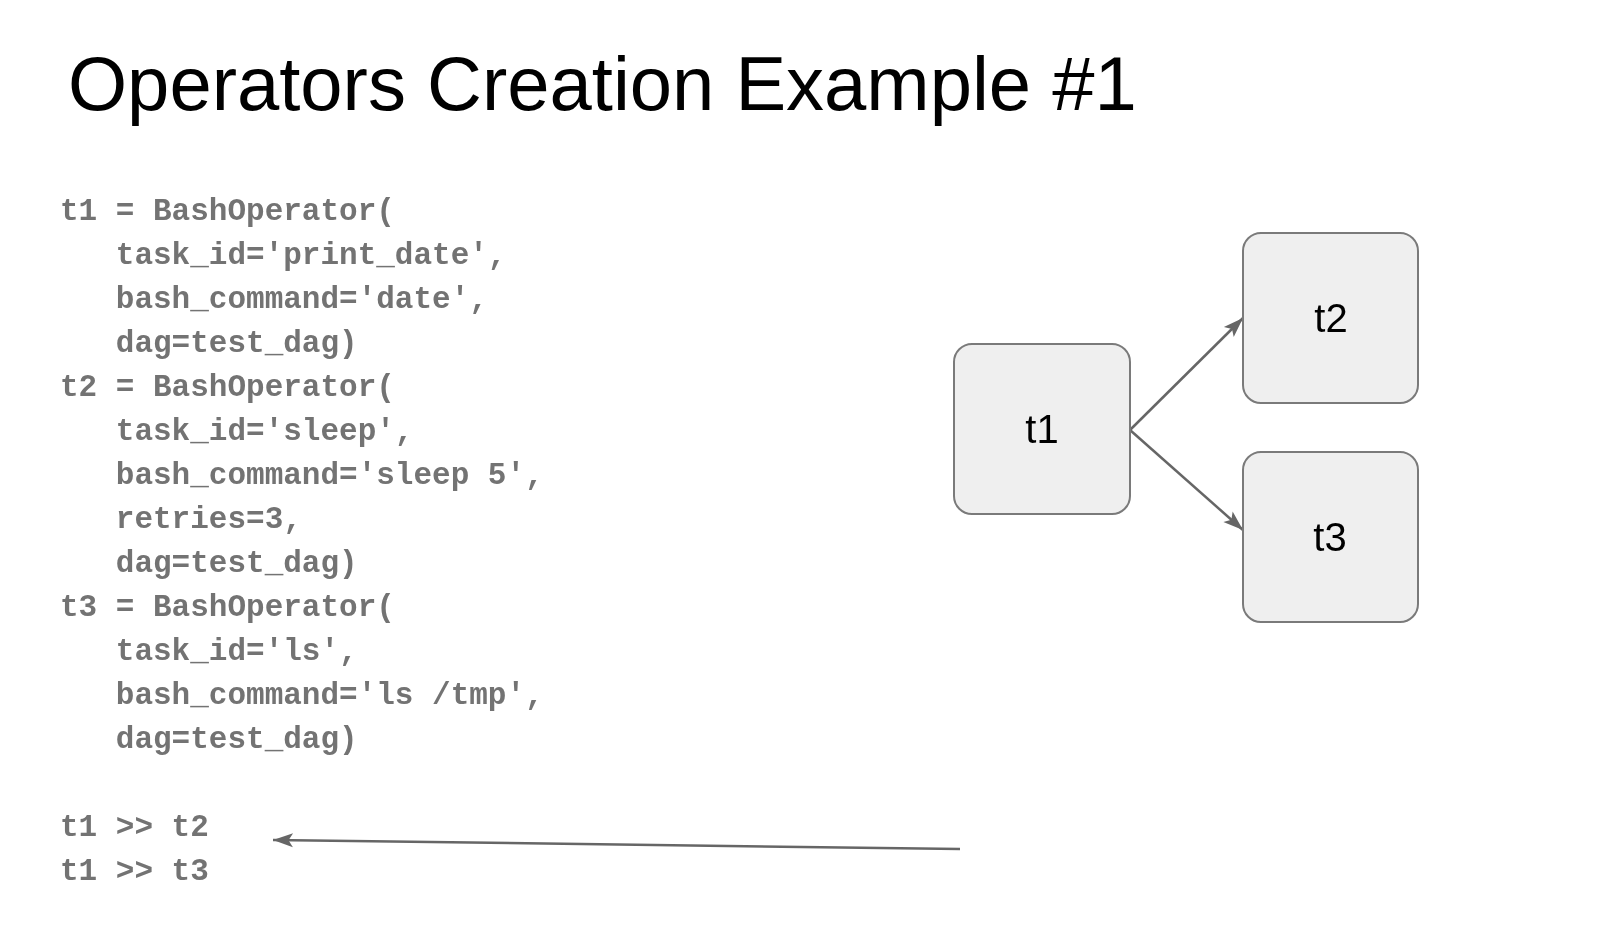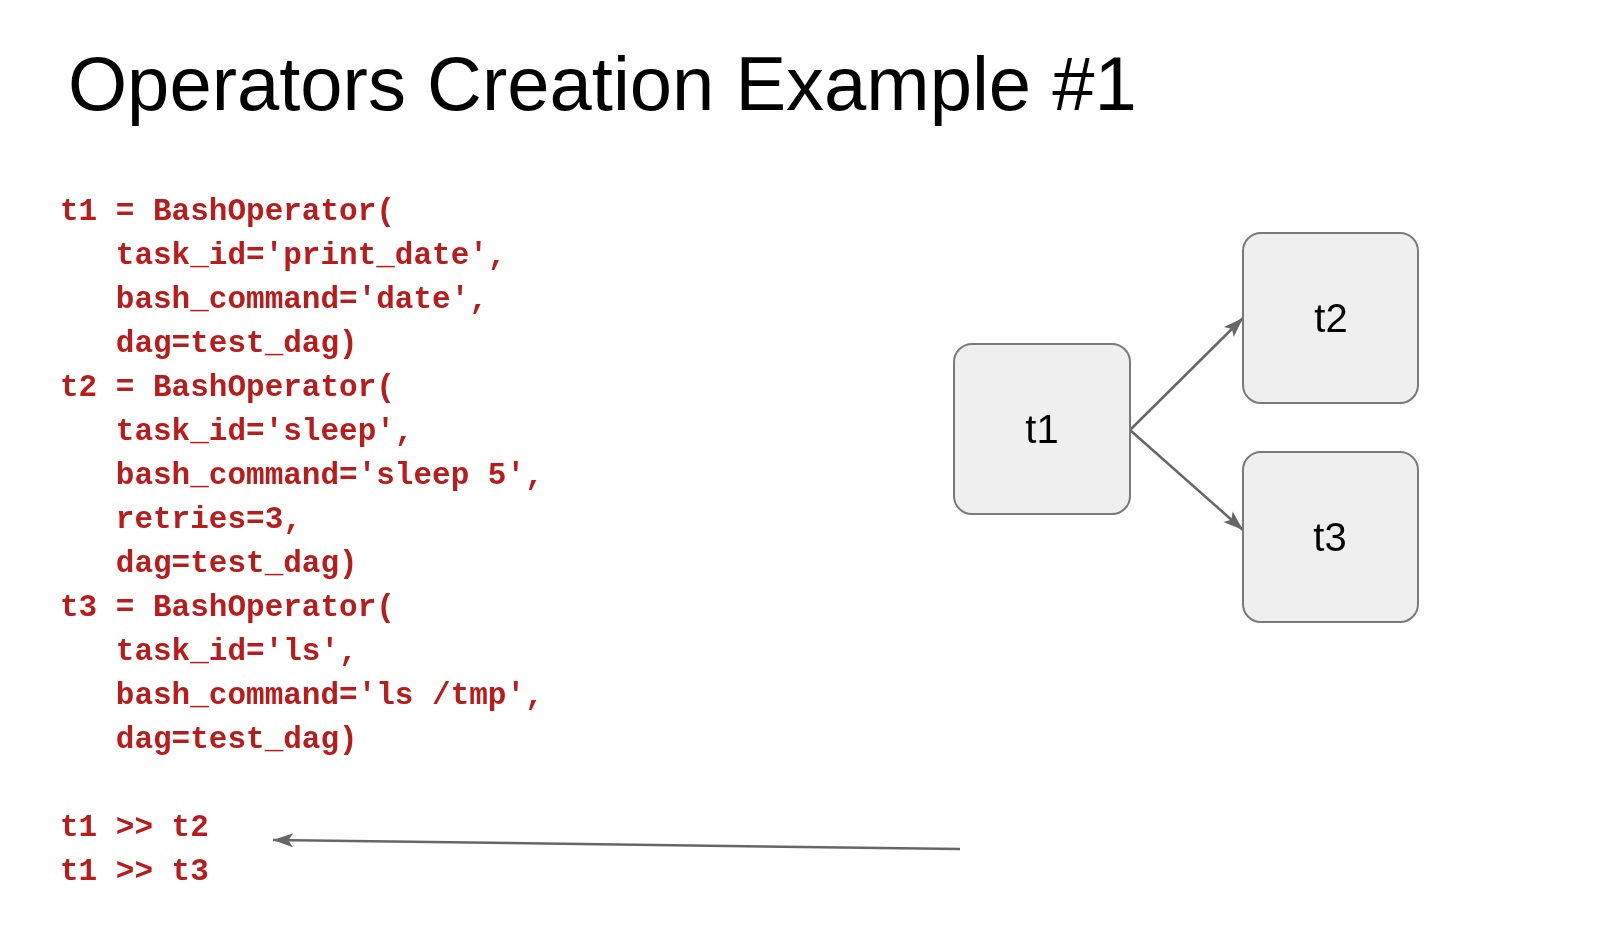--- a/index.html
+++ b/index.html
@@ -27,21 +27,21 @@
     color: #000000;
     white-space: nowrap;
   }
   .code {
     position: absolute;
     margin: 0;
     font-family: "Liberation Mono", monospace;
     font-weight: 700;
     font-size: 31px;
     line-height: 44px;
-    color: #b91c1c;
+    color: #737373;
     white-space: pre;
   }
   .code-left {
     left: 60px;
     top: 190px;
   }
   .code-right {
     left: 1002px;
     top: 804px;
   }

